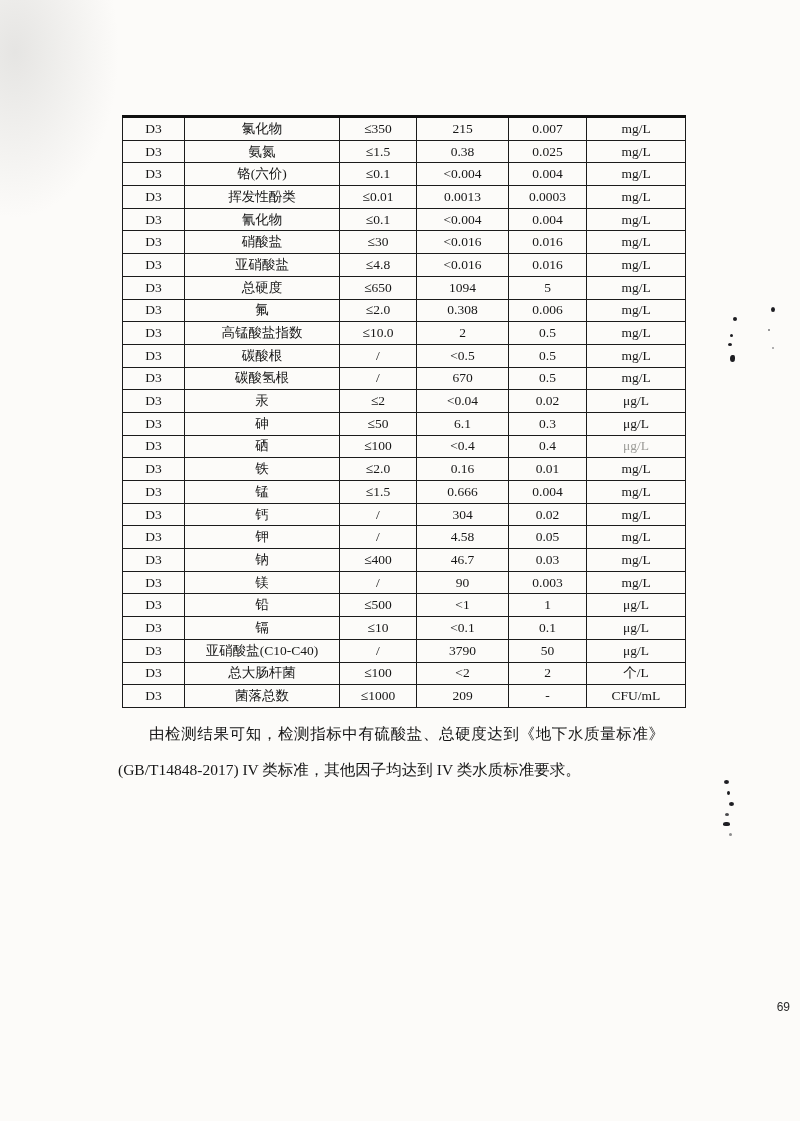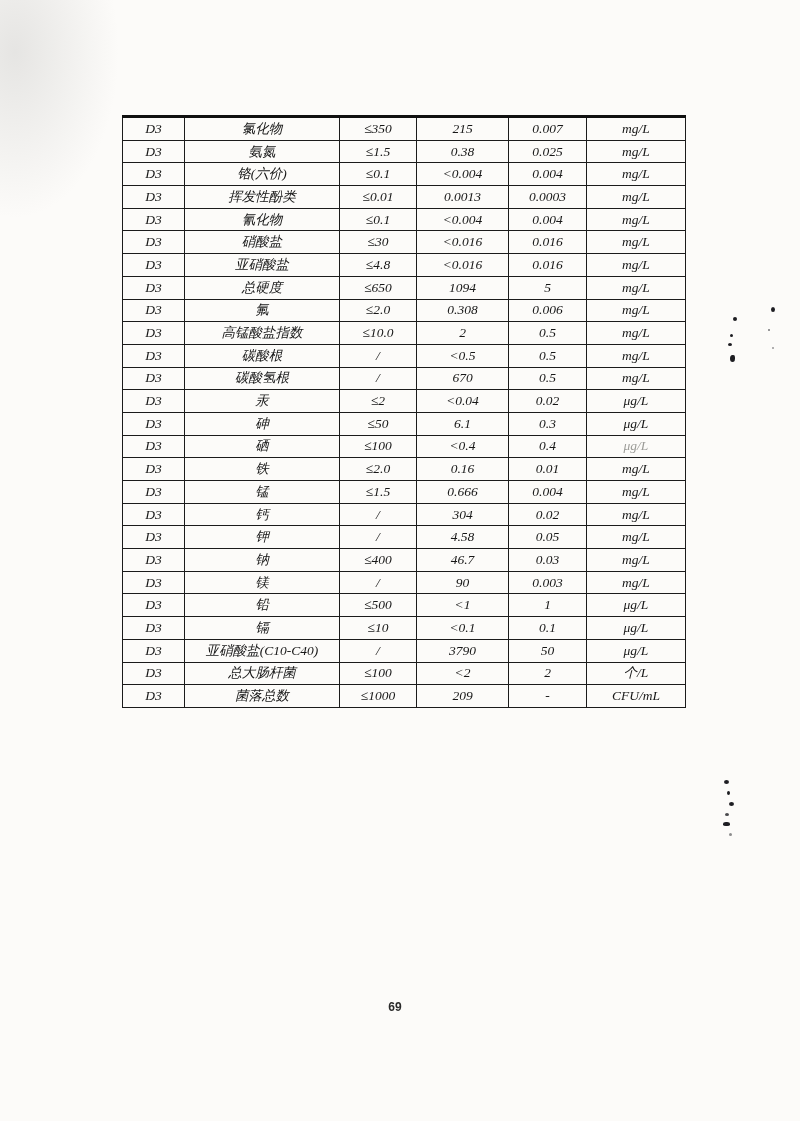--- a/index.html
+++ b/index.html
@@ -17,21 +17,20 @@
     background:radial-gradient(ellipse at 30% 30%, rgba(150,150,148,0.22), rgba(150,150,148,0.0) 70%);
     pointer-events:none;
   }
   
   table.results{
     position:absolute;left:122px;top:115px;width:563px;
     border-collapse:collapse;table-layout:fixed;
     font-size:13.5px;
     border:1.6px solid #151515;
     border-top:3px solid #101010;
-    font-style:italic;
   }
   table.results td{
     border:1.4px solid #1b1b1b;
     text-align:center;vertical-align:middle;
     height:21.7px;padding:0;
     white-space:nowrap;overflow:hidden;
     color:#171717;
   }
   
   table.results tbody tr:nth-child(15) td:nth-child(6){color:#9c9c98;}
@@ -40,23 +39,22 @@
 
   .bodytext{
     position:absolute;left:118px;top:716px;width:546px;
     font-size:15.5px;line-height:36px;
     text-align:justify;color:#161616;
   }
   .bodytext p{margin:0;text-indent:2em;}
 
   .pagenum{
     position:absolute;left:0;top:1000px;width:790px;
-    text-align:center;font-size:12px;color:#2a2a2a;
+    text-align:right;font-size:12px;color:#2a2a2a;
     font-family:"Liberation Sans","DejaVu Sans",sans-serif;
-    font-weight:bold;
   }
 
   .ink{
     position:absolute;background:#1d1d22;border-radius:50%;
     pointer-events:none;
   }
 </style>
 </head>
 <body>
 
@@ -277,20 +275,21 @@
         <td>菌落总数</td>
         <td>≤1000</td>
         <td>209</td>
         <td>-</td>
         <td>CFU/mL</td>
       </tr>
     </tbody>
 </table>
 
 <div class="bodytext">
+  <p>由检测结果可知，检测指标中有硫酸盐、总硬度达到《地下水质量标准》(GB/T14848-2017) IV 类标准，其他因子均达到 IV 类水质标准要求。</p>
 </div>
 
 <div class="pagenum">69</div>
 
 <div class="ink" style="left:733px;top:317px;width:4px;height:4px;"></div>
 <div class="ink" style="left:771px;top:307px;width:4px;height:5px;"></div>
 <div class="ink" style="left:730px;top:334px;width:3px;height:3px;"></div>
 <div class="ink" style="left:768px;top:329px;width:2px;height:2px;opacity:.6;"></div>
 <div class="ink" style="left:728px;top:343px;width:4px;height:3px;"></div>
 <div class="ink" style="left:730px;top:355px;width:5px;height:7px;border-radius:60% 40% 60% 60%;"></div>

